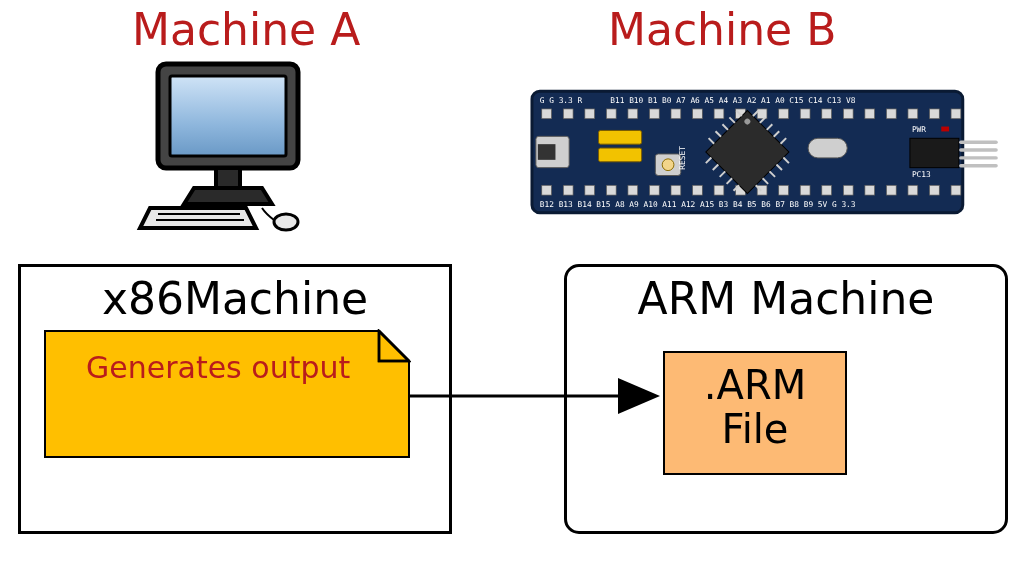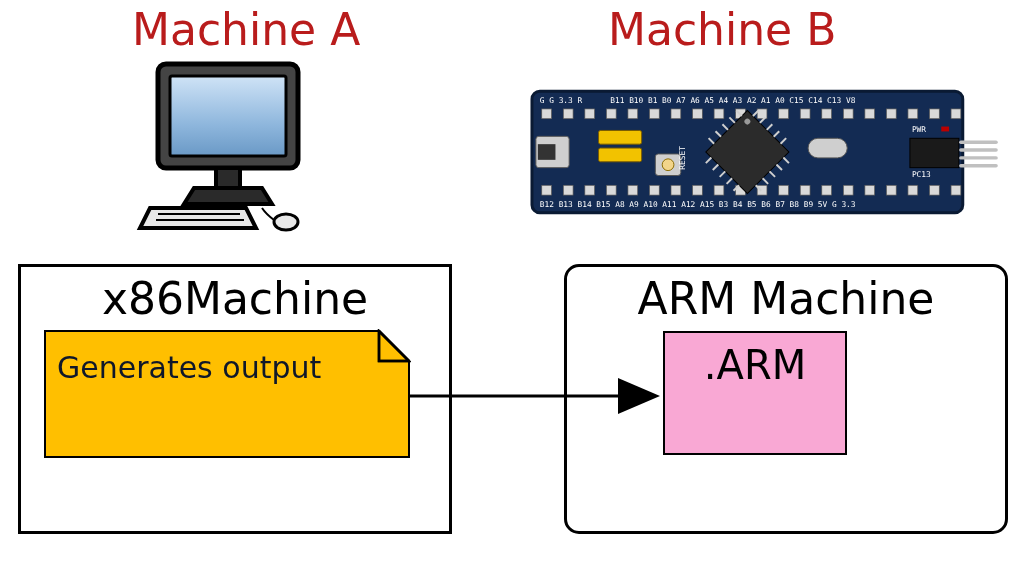--- a/index.html
+++ b/index.html
@@ -34,29 +34,30 @@
     margin-top: 6px;
   }
   
   .note {
     position: absolute;
     background: #ffbf00;
     border: 2.5px solid #000;
   }
   .note-text {
     font-size: 30px;
-    color: #0f172a;
-    padding: 18px 20px 12px 11px;
+    color: #b91c1c;
+    padding: 18px 20px 12px 40px;
     line-height: 1.2;
   }
   .file-box {
     position: absolute;
-    background: #f9a8d4;
+    background: #fdba74;
     border: 2.5px solid #000;
     text-align: center;
+    margin-top: 20px;
   }
   .file-text {
     font-size: 40px;
     color: #000;
     line-height: 1.1;
     padding: 10px 14px;
   }
   
   .arrow-svg {
     position: absolute;
@@ -234,20 +235,21 @@
       <div>Generates output</div>
     </div>
   </div>
 
   <div class="box" style="left:564px; top:264px; width:438px; height:264px;border-radius:15px;">
     <div class="box-title">ARM Machine</div>
 
     <div class="file-box" style="left:96px; top:64px; width:180px; height:120px;">
       <div class="file-text">
         <div>.ARM</div>
+        <div>File</div>
       </div>
     </div>
   </div>
 
   <svg class="arrow-svg" style="left:0; top:0;" width="1024" height="561">
     <defs>
       <marker id="arrowhead" markerWidth="14" markerHeight="12" refX="12" refY="6" orient="auto">
         <path d="M0,0 L14,6 L0,12 Z" fill="#000"></path>
       </marker>
     </defs>

